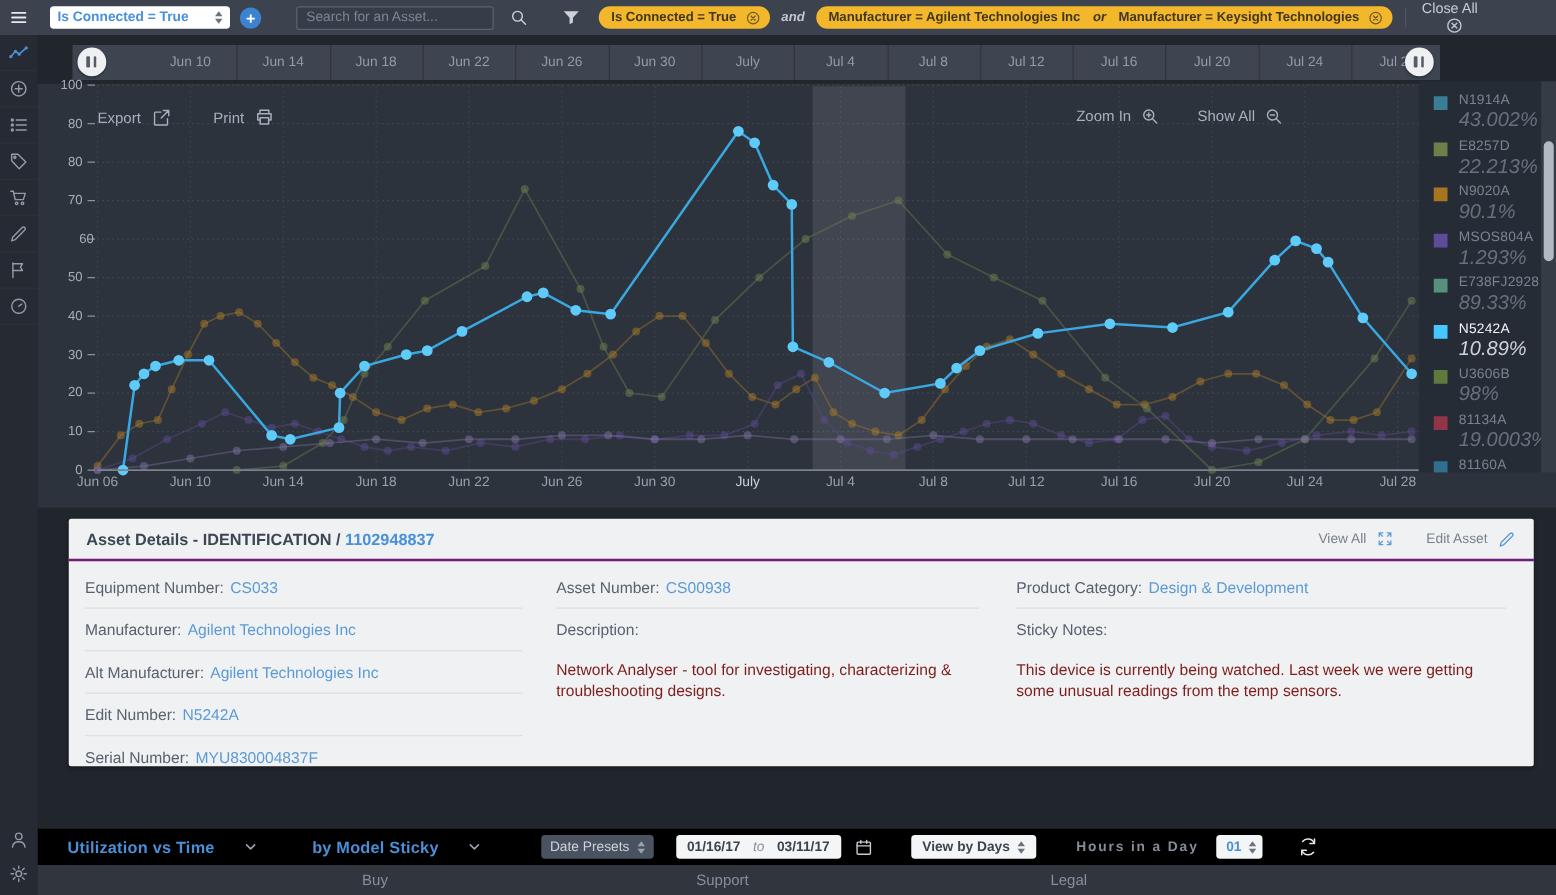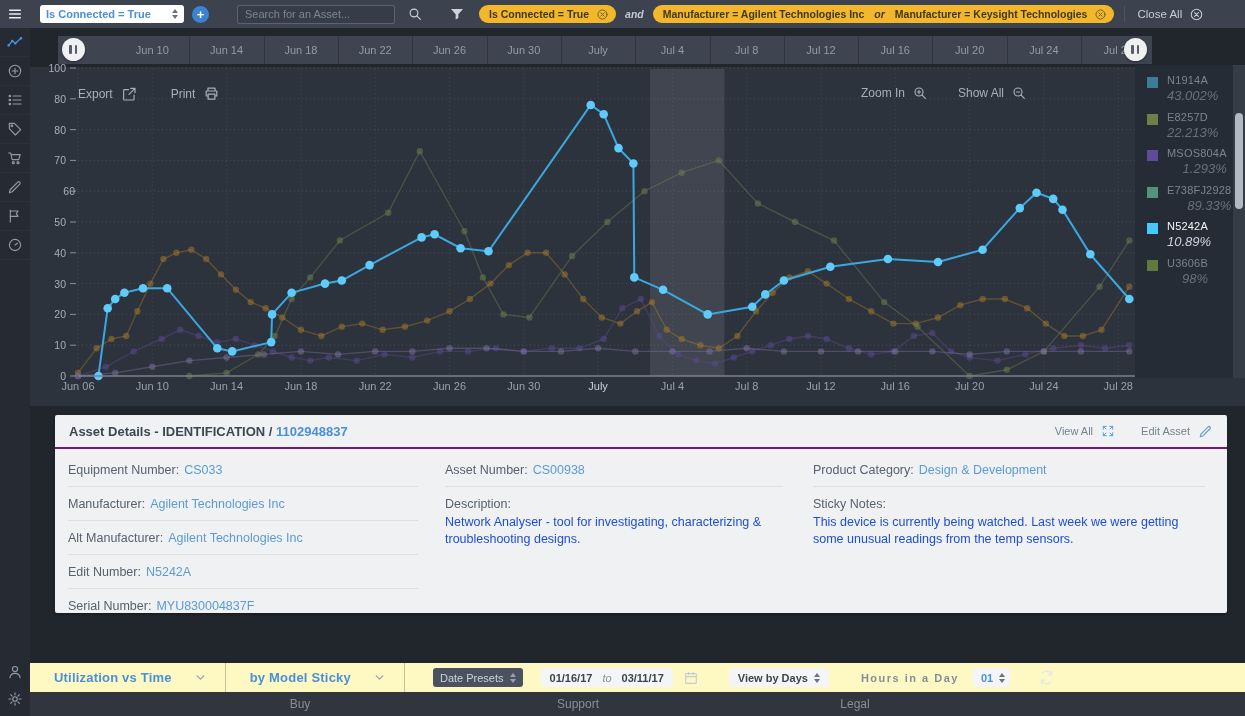--- a/index.html
+++ b/index.html
@@ -18,21 +18,21 @@
   .plus-btn{width:17px;height:17px;border-radius:50%;background:#3b82d0;color:#fff;display:flex;align-items:center;justify-content:center;margin-left:8px;font-size:13px;font-weight:bold;line-height:1;}
   .search-wrap{display:flex;align-items:center;margin-left:28px;}
   .search-input{width:142px;height:17px;background:#363d48;border:1px solid #5a6372;border-radius:2px;color:#aab1bc;font-size:11px;padding:0 7px;outline:none;font-family:"Liberation Sans",sans-serif;}
   .search-input::placeholder{color:#7c8594;}
   .tb-ico{color:#cdd2d9;margin-left:12px;display:flex;align-items:center;}
   .tag{height:18px;background:#f3b72c;border-radius:9px;display:flex;align-items:center;padding:0 7px 0 10px;color:#41371a;font-size:10.5px;font-weight:bold;white-space:nowrap;}
   .tag .or{font-style:italic;font-weight:bold;margin:0 10px;}
   .tag .x{margin-left:7px;color:#6b5a22;display:flex;}
   .conj{color:#c3c8d1;font-style:italic;font-size:10.5px;font-weight:bold;margin:0 9px;}
   .tb-divider{width:1px;height:16px;background:#4d5564;margin:0 12px 0 10px;}
-  .close-all{display:flex;align-items:center;color:#c6ccd4;font-size:11.5px;}
+  .close-all{display:flex;align-items:center;color:#c6ccd4;font-size:11.5px;flex-direction:column;}
   .close-all .x{margin-left:7px;display:flex;color:#c6ccd4;}
   
   .sidebar{position:absolute;left:0;top:28px;width:30px;height:688px;background:#262b33;z-index:25;}
   .side-item{width:30px;height:28px;display:flex;align-items:center;justify-content:center;color:#939ba6;border-bottom:1px solid rgba(255,255,255,0.03);}
   .side-item.active{color:#4a90d9;}
   .side-bottom{position:absolute;left:0;bottom:4px;width:30px;}
   .side-bottom .side-item{border-bottom:none;height:27px;}
   
   .timeline{position:absolute;left:30px;top:33px;width:1215px;height:34px;}
   .tl-track{position:absolute;left:28px;top:3px;width:1094px;height:28px;background:#3e4450;}
@@ -50,42 +50,42 @@
   .chart-zoom .btn svg{margin-left:7px;}
   .ytick{position:absolute;right:100%;transform:translateY(-50%);color:#a7aeb9;font-size:10.5px;}
   .xtick{position:absolute;top:313px;transform:translateX(-50%);color:#99a1ac;font-size:11px;white-space:nowrap;}
   .xtick.hl{color:#ccd2d9;}
   
   .legend{position:absolute;right:12px;top:65px;width:98px;height:313px;background:#262c35;overflow:hidden;z-index:6;}
   .lg-item{display:flex;padding:9px 0 0 12px;height:27.5px;}
   .lg-sw{width:11px;height:11px;margin-top:3px;flex:0 0 11px;}
   .lg-tx{margin-left:9px;}
   .lg-name{font-size:11px;color:#7b8390;letter-spacing:.2px;}
-  .lg-pct{font-size:13px;color:#69707d;font-style:italic;margin-top:2px;text-align:right;}
+  .lg-pct{font-size:16px;color:#69707d;font-style:italic;margin-top:2px;}
   .lg-item.active .lg-name{color:#f2f4f6;}
   .lg-item.active .lg-pct{color:#ced3d9;}
   .scrollbar{position:absolute;right:0;top:65px;width:12px;height:313px;background:#353c46;z-index:7;}
   .scroll-thumb{position:absolute;left:2px;top:48px;width:8px;height:96px;border-radius:4px;background:#b3b9c2;}
   
   .panel{position:absolute;left:55px;top:415px;width:1172px;height:198px;background:#f0f1f3;border-radius:2px;box-shadow:0 1px 3px rgba(0,0,0,0.35);z-index:8;}
   .panel-head{height:32px;border-bottom:2px solid #701a75;display:flex;align-items:center;padding:0 14px;}
   .panel-title{font-size:13px;font-weight:bold;color:#3d4754;}
   .panel-title .id{color:#4a90d9;font-weight:bold;}
   .panel-actions{margin-left:auto;display:flex;align-items:center;color:#78818e;font-size:11px;}
   .panel-actions .act{display:flex;align-items:center;margin-left:26px;}
   .panel-actions .act svg{margin-left:8px;color:#5b9bd5;}
   .col{position:absolute;top:38px;}
   .frow{height:33px;display:flex;align-items:center;font-size:12.5px;color:#57616f;border-bottom:1px solid #dcdfe4;}
   .frow.nb{border-bottom:none;}
   .frow .v,.blue{color:#5b9bd5;}
   .frow .v{margin-left:5px;}
-  .ftext{font-size:12.5px;color:#1d4ed8;line-height:17px;margin-top:3px;}
+  .ftext{font-size:12.5px;color:#7f1d1d;line-height:17px;margin-top:17px;}
   .flabel{height:24px;display:flex;align-items:flex-end;font-size:12.5px;color:#57616f;}
   
-  .btoolbar{position:absolute;left:30px;top:663px;width:1215px;height:29px;background:#fef9c3;display:flex;align-items:center;z-index:20;}
+  .btoolbar{position:absolute;left:30px;top:663px;width:1215px;height:29px;background:#000000;display:flex;align-items:center;z-index:20;}
   .bt-sec{height:29px;display:flex;align-items:center;padding:0 18px 0 24px;border-right:1px solid rgba(0,0,0,0.22);color:#4a90d9;}
   .bt-sec .lbl{font-size:13px;font-weight:bold;letter-spacing:.2px;}
   .bt-sec svg{margin-left:22px;color:#98a0ab;}
   .dk-select{height:19px;background:#4a5260;border-radius:3px;display:flex;align-items:center;padding:0 7px;color:#ccd2da;font-size:11px;}
   .dk-select .updn i.up{border-bottom-color:#9aa2ad;}
   .dk-select .updn i.dn{border-top-color:#9aa2ad;}
   .wh-box{height:19px;background:#f4f5f6;border-radius:3px;display:flex;align-items:center;padding:0 9px;color:#3c4450;font-size:11px;font-weight:bold;}
   .wh-box .to{font-style:italic;color:#8a909b;font-weight:normal;margin:0 10px;}
   .hours-lbl{color:#848d99;font-size:11px;font-weight:bold;letter-spacing:1.5px;}
   .mini{padding:0 5px 0 8px;}
@@ -618,20 +618,27 @@
         </span>
       </div>
       <div class="lg-item">
         <span class="lg-sw" style="background:#6e7f4a"></span>
         <span class="lg-tx">
           <div class="lg-name">E8257D</div>
           <div class="lg-pct">22.213%</div>
         </span>
       </div>
       <div class="lg-item">
+        <span class="lg-sw" style="background:#a8751f"></span>
+        <span class="lg-tx">
+          <div class="lg-name">N9020A</div>
+          <div class="lg-pct">90.1%</div>
+        </span>
+      </div>
+      <div class="lg-item">
         <span class="lg-sw" style="background:#5f4b9b"></span>
         <span class="lg-tx">
           <div class="lg-name">MSOS804A</div>
           <div class="lg-pct">1.293%</div>
         </span>
       </div>
       <div class="lg-item">
         <span class="lg-sw" style="background:#55917c"></span>
         <span class="lg-tx">
           <div class="lg-name">E738FJ2928</div>
@@ -643,20 +650,34 @@
         <span class="lg-tx">
           <div class="lg-name">N5242A</div>
           <div class="lg-pct">10.89%</div>
         </span>
       </div>
       <div class="lg-item">
         <span class="lg-sw" style="background:#5f7a3c"></span>
         <span class="lg-tx">
           <div class="lg-name">U3606B</div>
           <div class="lg-pct">98%</div>
+        </span>
+      </div>
+      <div class="lg-item">
+        <span class="lg-sw" style="background:#94344a"></span>
+        <span class="lg-tx">
+          <div class="lg-name">81134A</div>
+          <div class="lg-pct">19.0003%</div>
+        </span>
+      </div>
+      <div class="lg-item">
+        <span class="lg-sw" style="background:#2f6f8f"></span>
+        <span class="lg-tx">
+          <div class="lg-name">81160A</div>
+          <div class="lg-pct"></div>
         </span>
       </div>
     </div>
   <div class="scrollbar">
       <div class="scroll-thumb"></div>
     </div>
 
   <div class="panel">
     <div class="panel-head">
       <span class="panel-title"><span>Asset Details - IDENTIFICATION /</span> <span class="id">1102948837</span></span>

